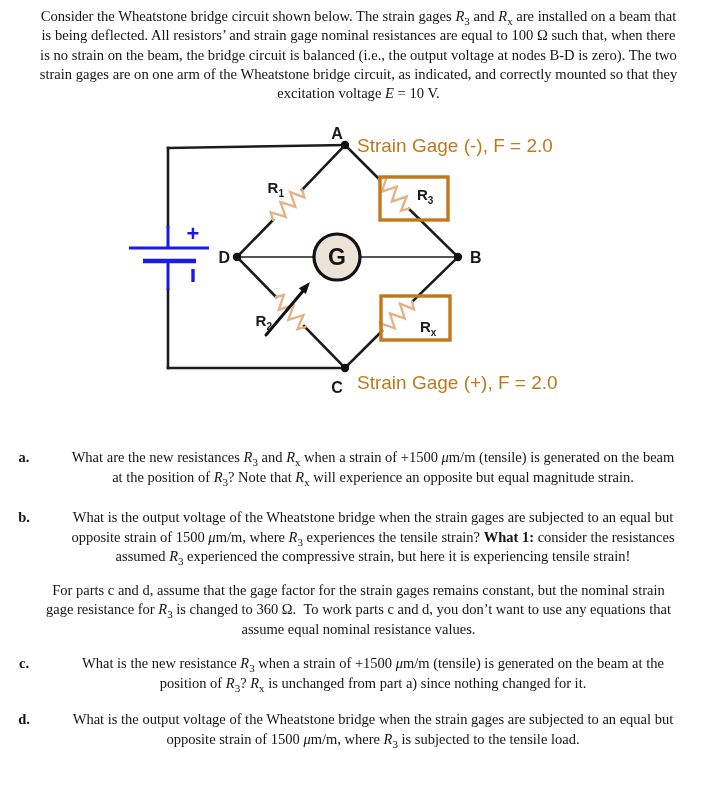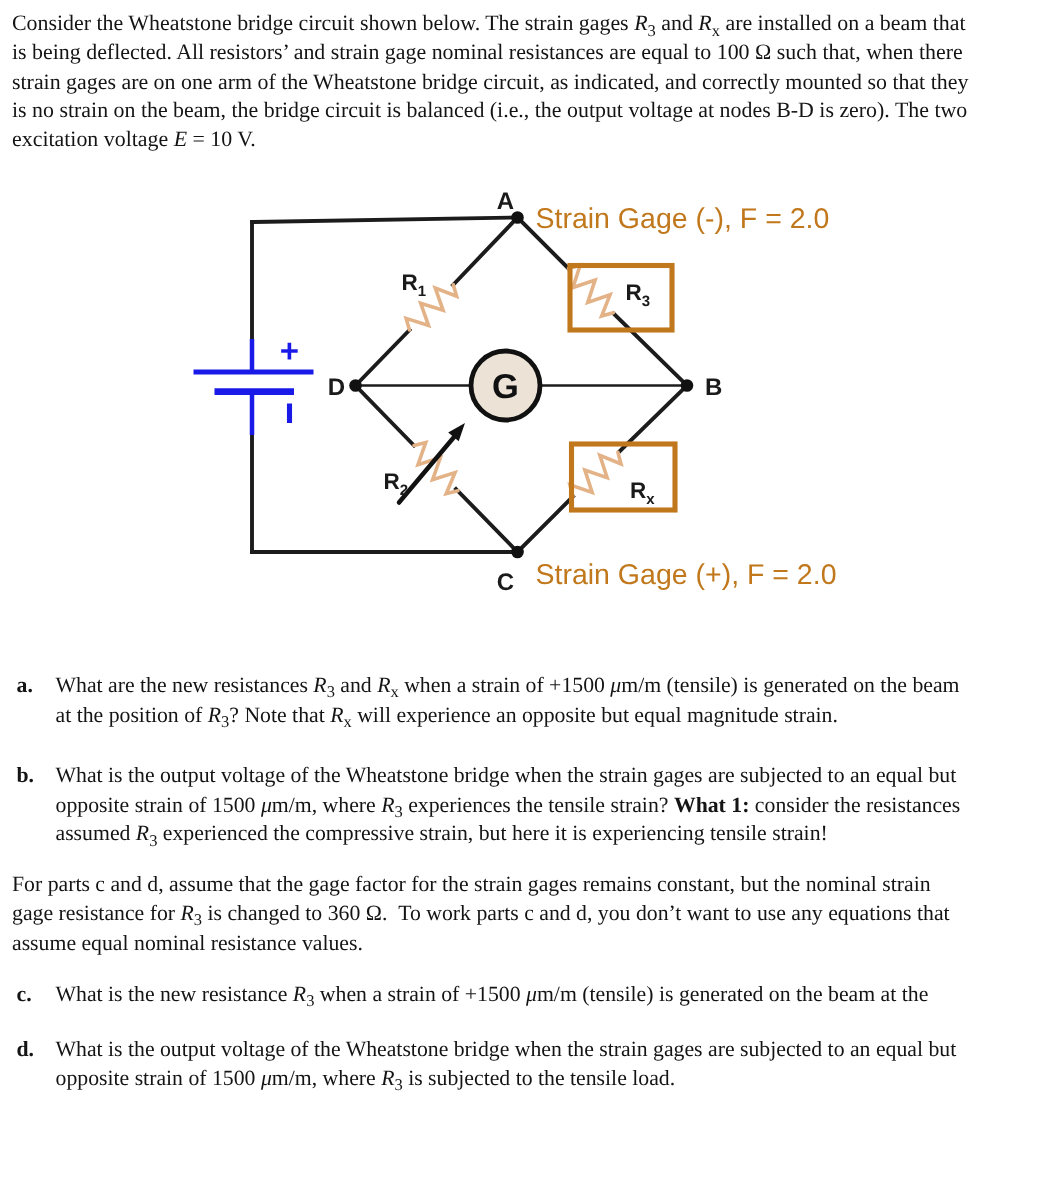--- a/index.html
+++ b/index.html
@@ -3,21 +3,21 @@
 <meta charset="utf-8">
 <style>
   html,body{
     margin:0;padding:0;
     width:709px;height:789px;
     overflow:hidden;
     background:#ffffff;
     color:#141414;
     font-family:"Liberation Serif","DejaVu Serif",serif;
   }
-  .page{position:relative;width:709px;height:789px;overflow:hidden;}
+  .page{position:relative;width:709px;height:789px;overflow:hidden;text-align:center;}
   .intro{margin:7px 0 0 8px;font-size:14.6px;line-height:19.3px;}
   .tline{white-space:pre;}
   .note{margin:14px 0 0 8px;font-size:14.5px;line-height:19.5px;}
   .q{display:flex;padding-left:11px;font-size:14.5px;line-height:19.5px;}
   .qlabel{font-weight:bold;width:26px;flex:none;}
   .qbody{flex:1;min-width:0;}
   .qa{margin-top:25px}
   .qb{margin-top:21px}
   .qc{margin-top:15px}
   .qd{margin-top:17px}
@@ -42,22 +42,22 @@
   .arrowhead{fill:#111;stroke:none;}
 </style>
 </head>
 <body>
 
 <div class="page">
 
   <div class="intro">
       <div class="tline">Consider the Wheatstone bridge circuit shown below. The strain gages <i>R</i><sub>3</sub> and <i>R</i><sub>x</sub> are installed on a beam that</div>
       <div class="tline">is being deflected. All resistors’ and strain gage nominal resistances are equal to 100 Ω such that, when there</div>
+      <div class="tline">is no strain on the beam, the bridge circuit is balanced (i.e., the output voltage at nodes B-D is zero). The two</div>
       <div class="tline">strain gages are on one arm of the Wheatstone bridge circuit, as indicated, and correctly mounted so that they</div>
-      <div class="tline">is no strain on the beam, the bridge circuit is balanced (i.e., the output voltage at nodes B-D is zero). The two</div>
       <div class="tline">excitation voltage <i>E</i> = 10 V.</div>
     </div>
 
   <svg class="diagram" width="709" height="300" viewBox="0 0 709 300" xmlns="http://www.w3.org/2000/svg">
 
     <path class="wire" d="M168,25 L345,22"></path>
     <path class="wire" d="M168,25 L168,103"></path>
     <path class="wire" d="M168,167 L168,245"></path>
     <path class="wire" d="M168,245 L345,245"></path>
 
@@ -130,20 +130,21 @@
   <div class="note">
       <div class="tline">For parts c and d, assume that the gage factor for the strain gages remains constant, but the nominal strain</div>
       <div class="tline">gage resistance for <i>R</i><sub>3</sub> is changed to 360 Ω.  To work parts c and d, you don’t want to use any equations that</div>
       <div class="tline">assume equal nominal resistance values.</div>
     </div>
 
   <div class="q qc">
     <span class="qlabel">c.</span>
     <div class="qbody">
         <div class="tline">What is the new resistance <i>R</i><sub>3</sub> when a strain of +1500 <i>μ</i>m/m (tensile) is generated on the beam at the</div>
+        <div class="tline">position of <i>R</i><sub>3</sub>? <i>R</i><sub>x</sub> is unchanged from part a) since nothing changed for it.</div>
       </div>
   </div>
 
   <div class="q qd">
     <span class="qlabel">d.</span>
     <div class="qbody">
         <div class="tline">What is the output voltage of the Wheatstone bridge when the strain gages are subjected to an equal but</div>
         <div class="tline">opposite strain of 1500 <i>μ</i>m/m, where <i>R</i><sub>3</sub> is subjected to the tensile load.</div>
       </div>
   </div>

